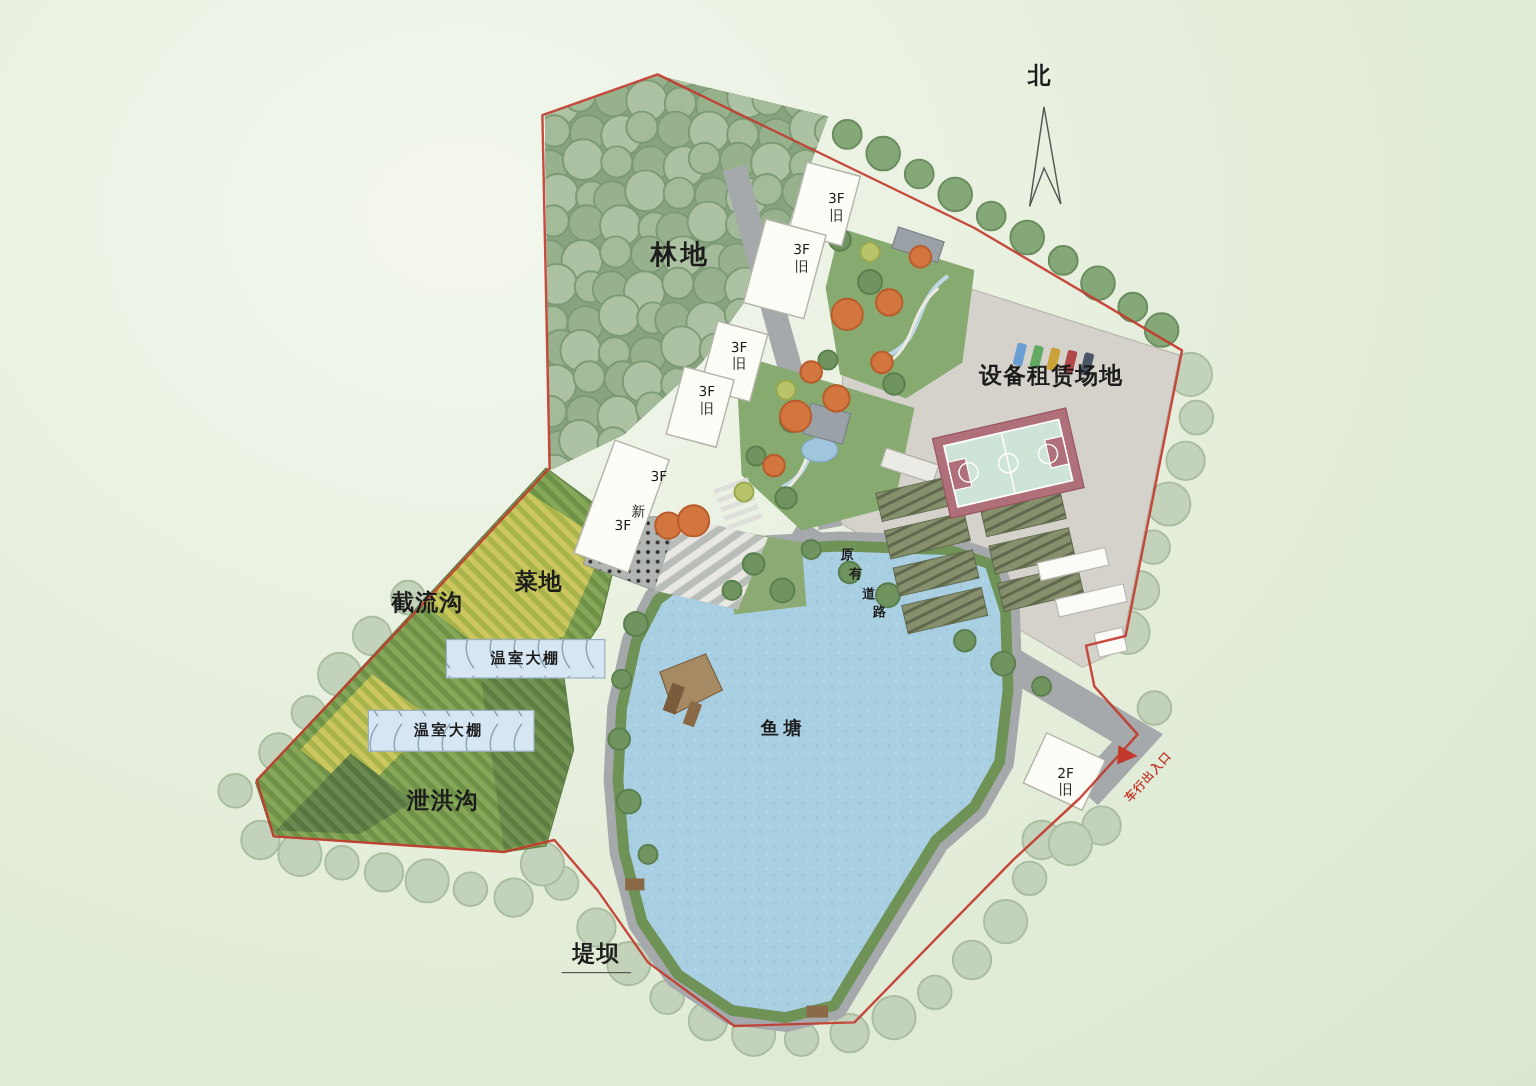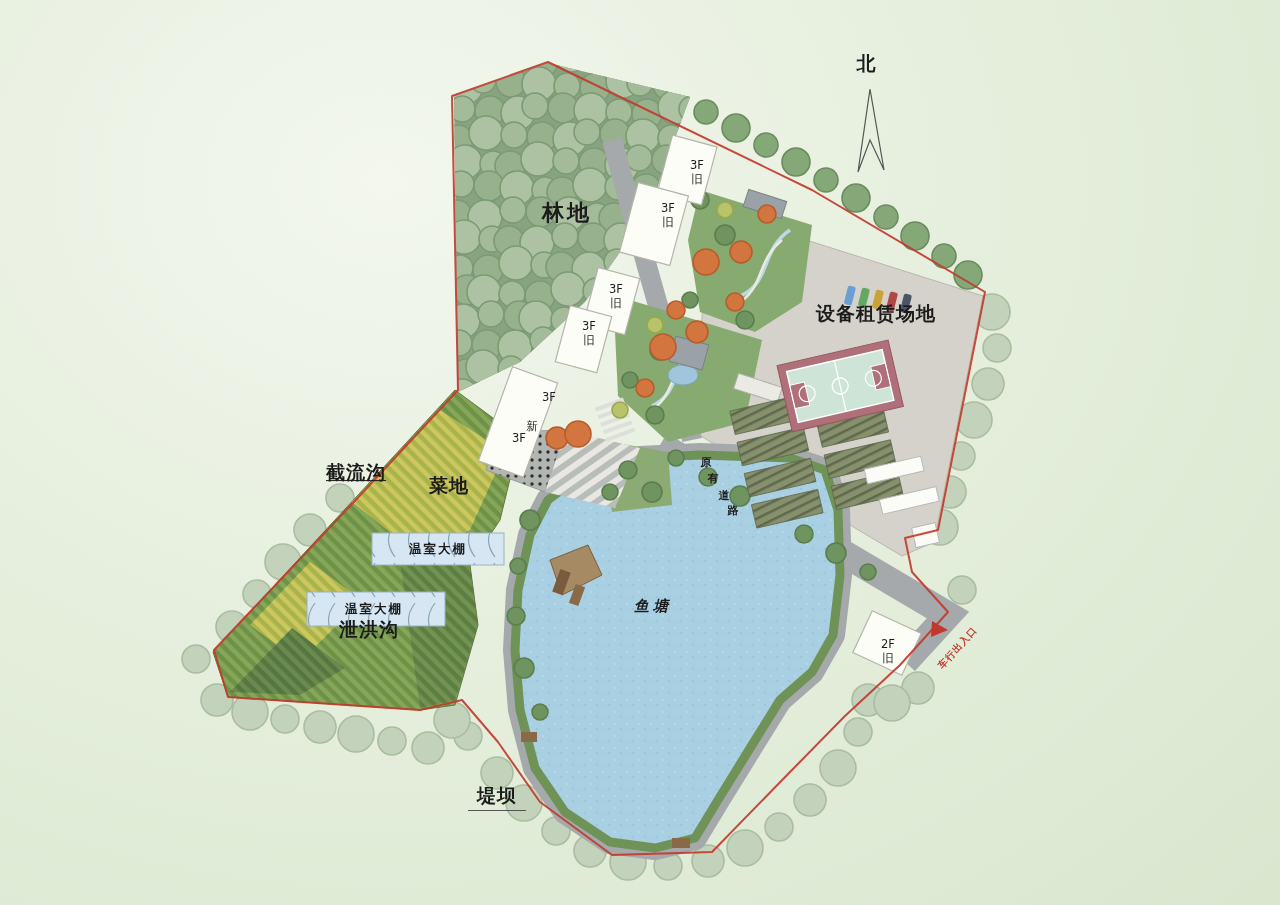--- a/index.html
+++ b/index.html
@@ -9,21 +9,21 @@
     font-family:"DejaVu Sans",sans-serif;
   }
   #canvas{position:absolute;left:0;top:0;width:1280px;height:905px;}
   .lbl{
     position:absolute;transform:translate(-50%,-50%);
     color:#1c1c1c;font-weight:700;white-space:nowrap;line-height:1.15;
     text-align:center;pointer-events:none;
   }
   .lbl-forest{font-size:22px;letter-spacing:3px;}
   .lbl-area{font-size:19px;letter-spacing:1px;}
-  .lbl-pond{font-size:15px;letter-spacing:4px;font-style:italic;}
+  .lbl-pond{font-size:15px;letter-spacing:4px;}
   .lbl-bldg{font-size:11.5px;line-height:14px;font-weight:400;}
   .lbl-gh{font-size:12.5px;letter-spacing:2px;}
   .lbl-north{font-size:19px;font-weight:700;}
   .lbl-roadchar{font-size:11px;font-weight:700;}
   .lbl-entr{font-size:9.5px;font-weight:700;letter-spacing:1px;}
   .leader{position:absolute;border-top:1px solid #555;height:0;}
 </style>
 </head>
 <body>
 
@@ -424,25 +424,25 @@
   <polygon points="548,62 812,190 985,292 938,530 905,538 912,572 948,612 900,665 845,716 790,772 712,852 612,855 540,802 498,742 462,700 420,710 228,697 214,650 352,504 458,390 452,96" fill="none" stroke="#c23b2e" stroke-width="2" stroke-linejoin="round" opacity="0.92"></polygon>
 
   <polygon points="932,621 948,630 931,637" fill="#c0392b"></polygon>
 
   <path d="M870,89 L858,172 L870,140 L884,170 Z" fill="none" stroke="#555" stroke-width="1.2"></path>
 </svg>
 
 <div class="lbl lbl-north" style="left:866px;top:64px;">北</div>
 <div class="lbl lbl-forest" style="left:567px;top:213px;">林地</div>
 <div class="lbl lbl-area" style="left:876px;top:314px;">设备租赁场地</div>
-<div class="lbl lbl-area" style="left:356px;top:473px;text-decoration:underline;">截流沟</div>
+<div class="lbl lbl-area" style="left:356px;top:503px;">截流沟</div>
 <div class="lbl lbl-area" style="left:449px;top:486px;">菜地</div>
 <div class="lbl lbl-gh" style="left:438px;top:549px;">温室大棚</div>
 <div class="lbl lbl-gh" style="left:374px;top:609px;">温室大棚</div>
-<div class="lbl lbl-area" style="left:369px;top:630px;">泄洪沟</div>
+<div class="lbl lbl-area" style="left:369px;top:668px;">泄洪沟</div>
 <div class="lbl lbl-pond" style="left:653px;top:607px;">鱼塘</div>
 <div class="lbl lbl-area" style="left:497px;top:796px;">堤坝</div>
 <div class="leader" style="left:468px;top:810px;width:58px;"></div>
 
 <div class="lbl lbl-bldg" style="left:697px;top:172px;">
   <span>3F</span><br>
   <span>旧</span>
 </div>
 <div class="lbl lbl-bldg" style="left:668px;top:215px;">
   <span>3F</span><br>

